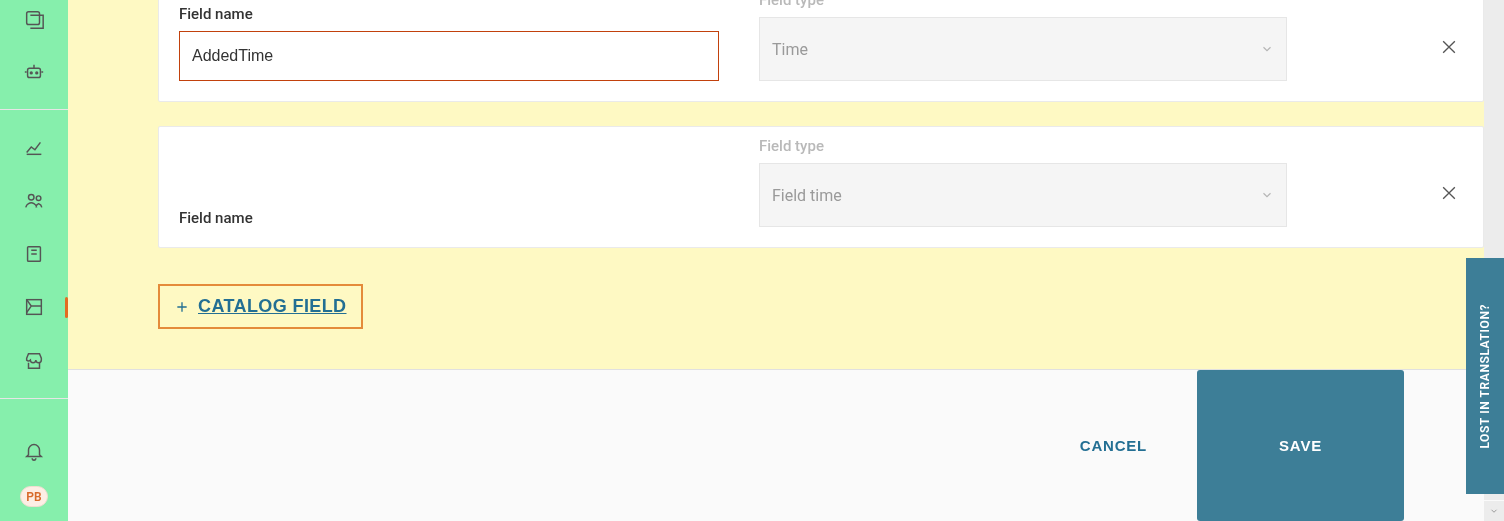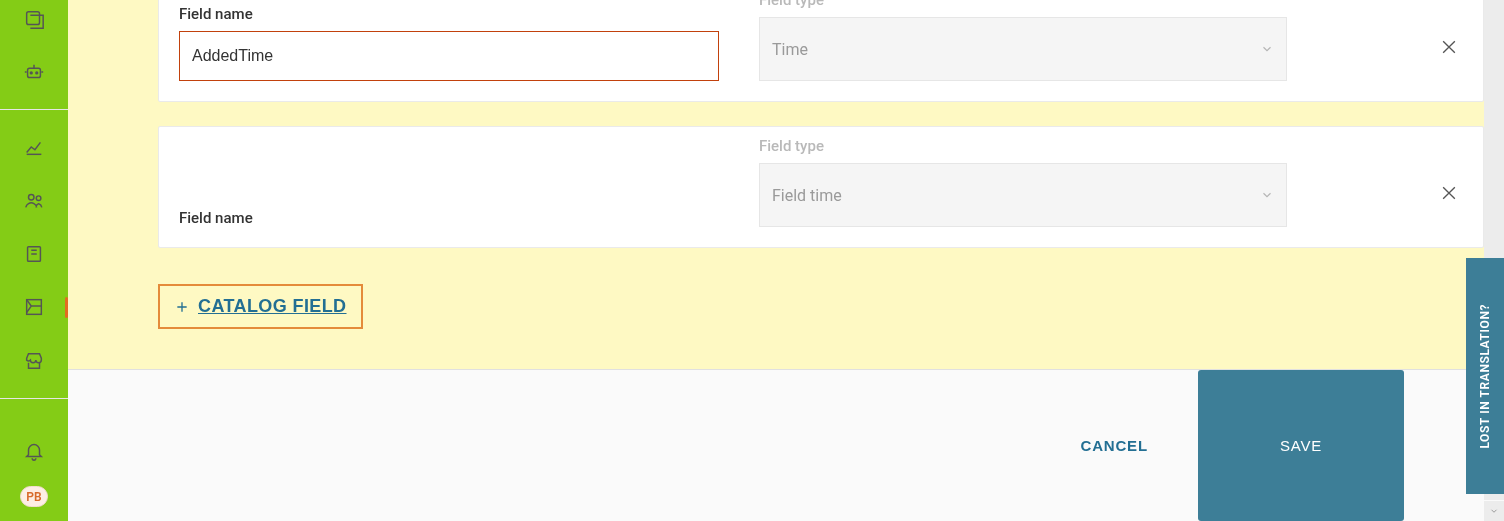--- a/index.html
+++ b/index.html
@@ -7,21 +7,21 @@
       font-family: -apple-system, BlinkMacSystemFont, "Segoe UI", Roboto, Helvetica, Arial, sans-serif;
       background: #f2f2f2;
       width: 1504px;
       height: 521px;
       overflow: hidden;
       display: flex;
       position: relative;
     }
     .sidebar {
       width: 68px;
-      background: #84cc16;
+      background: #86efac;
       display: flex;
       flex-direction: column;
       align-items: center;
       gap: 16px;
       padding-top: 0;
       position: relative;
     }
     .sidebar-item {
       width: 68px;
       height: 52px;
@@ -163,21 +163,21 @@
       font-weight: 700;
       letter-spacing: .8px;
       cursor: pointer;
       text-transform: uppercase;
     }
     .btn-save {
       background: #3d7e97;
       border: none;
       color: #fff;
       font-size: 15px;
-      font-weight: 400;
+      font-weight: 700;
       letter-spacing: .8px;
       cursor: pointer;
       text-transform: uppercase;
       padding: 16px 82px;
       border-radius: 3px;
     }
     .side-tab {
       position: absolute;
       right: 0;
       top: 258px;

